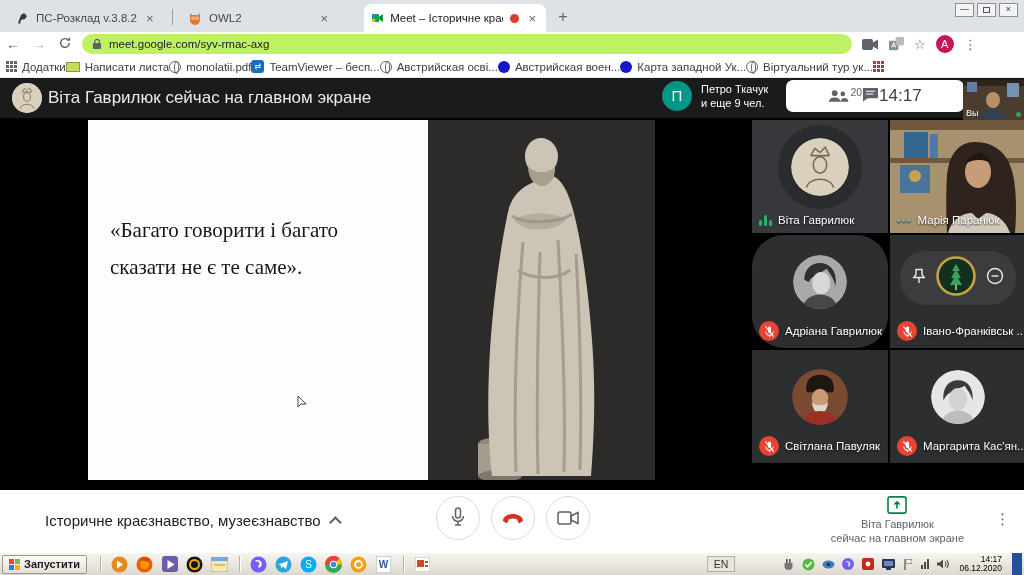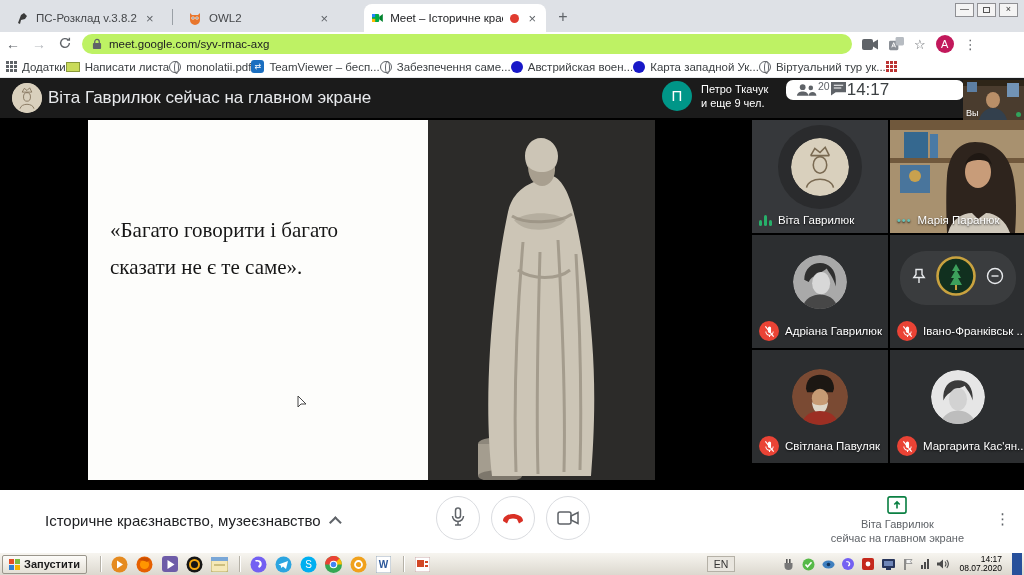--- a/index.html
+++ b/index.html
@@ -54,22 +54,22 @@
   
   .meet { position:absolute; left:0; top:78px; width:1024px; height:474px; background:#000; }
   .meet-header { position:absolute; left:0; top:0; width:1024px; height:40px; background:#1b1b1b; }
   .banner { position:absolute; left:48px; top:10px; font-size:17px; color:#e8eaed; }
   .hdr-ava { position:absolute; left:12px; top:5px; width:30px; height:30px; border-radius:50%;
              overflow:hidden; background:#d9d0bd; }
   .pres-chip { position:absolute; left:662px; top:3px; display:flex; align-items:center; gap:9px; }
   .pres-circ { width:30px; height:30px; border-radius:50%; background:#009688; color:#fff;
                font-size:15px; text-align:center; line-height:30px; }
   .pres-txt { font-size:11px; color:#fff; line-height:14px; }
-  .hdr-pill { position:absolute; left:786px; top:2px; width:178px; height:20px; background:#fff;
-              border-radius:7px; display:flex; align-items:center; justify-content:flex-start;
+  .hdr-pill { position:absolute; left:786px; top:2px; width:178px; height:32px; background:#fff;
+              border-radius:7px; display:flex; align-items:center; justify-content:center;
               padding:8px 10px; }
   .ppl { position:relative; display:flex; align-items:center; }
   .ppl sup { font-size:10.5px; color:#5f6368; margin-left:1px; top:-4px; position:relative; }
   .clock { font-size:17px; color:#3c4043; }
   .selfview { position:absolute; right:0; top:2px; width:61px; height:40px; overflow:hidden; }
   .selfview .lbl { position:absolute; left:3px; bottom:2px; color:#fff; font-size:9px; }
   .selfview .dot { position:absolute; right:3px; bottom:3px; width:5px; height:5px; border-radius:50%;
                    background:#31a35c; }
 
   
@@ -229,21 +229,21 @@
   <span class="bm">
     <span class="bm-globe"></span>
     <span>monolatii.pdf</span>
   </span>
   <span class="bm">
     <span class="bm-tv">⇄</span>
     <span>TeamViewer – бесп...</span>
   </span>
   <span class="bm">
     <span class="bm-globe"></span>
-    <span>Забезпечення саме...</span>
+    <span>Австрийская осві...</span>
   </span>
   <span class="bm">
     <span class="bm-dot"></span>
     <span>Австрийская воен...</span>
   </span>
   <span class="bm">
     <span class="bm-dot"></span>
     <span>Карта западной Ук...</span>
   </span>
   <span class="bm">
@@ -386,21 +386,21 @@
       <ellipse cx="88" cy="52" rx="13" ry="16" fill="#c89c79"></ellipse>
       <path d="M75 45c2-8 9-12 14-12s11 4 13 12c-3-4-9-5-13-5s-11 1-14 5z" fill="#1f1813"></path>
       <path d="M58 113c4-14 14-20 24-20l6 6 8-6c10 0 20 8 24 20z" fill="#cfc8bb"></path>
     </svg>
     <div class="name-row">
       <span class="tdots">•••</span>
       <span>Марія Паранюк</span>
     </div>
   </div>
 
-  <div class="tile darker" style="left:752px;top:157px;">
+  <div class="tile darker" style="left:752px;top:157px;border-radius:32px;">
     <div class="ava-c" style="width:54px;height:54px;">
       <svg viewBox="0 0 48 48" width="54" height="54">
           <circle cx="24" cy="24" r="24" fill="#a9a9a9"></circle>
           <path d="M10 22c0-10 7-15 14-15 8 0 14 6 14 15v6c-2-8-6-12-8-16-4 4-14 6-16 12z" fill="#2f2f2f"></path>
           <ellipse cx="25" cy="25" rx="8" ry="10" fill="#d8d8d8"></ellipse>
           <path d="M8 48c2-10 10-13 16-13s14 3 16 13z" fill="#474747"></path>
         </svg>
     </div>
     <div class="name-row">
       <span class="micoff">
@@ -671,17 +671,17 @@
         <i style="height:10px;"></i>
       </span>
     <span class="tic">
         <svg width="13" height="12">
           <path d="M1 4.5h2.5L7 1.5v9L3.5 7.5H1z" fill="#4a4a4a"></path>
           <path d="M9 3.5a4 4 0 0 1 0 5M10.8 2a6.5 6.5 0 0 1 0 8" stroke="#4a4a4a" stroke-width="1.1" fill="none"></path>
         </svg>
       </span>
     <span class="tclock">
       <div>14:17</div>
-      <div>08.07.2020</div>
+      <div>06.12.2020</div>
     </span>
     <span class="showdesk"></span>
   </div>
 </div>
 
 </body></html>

